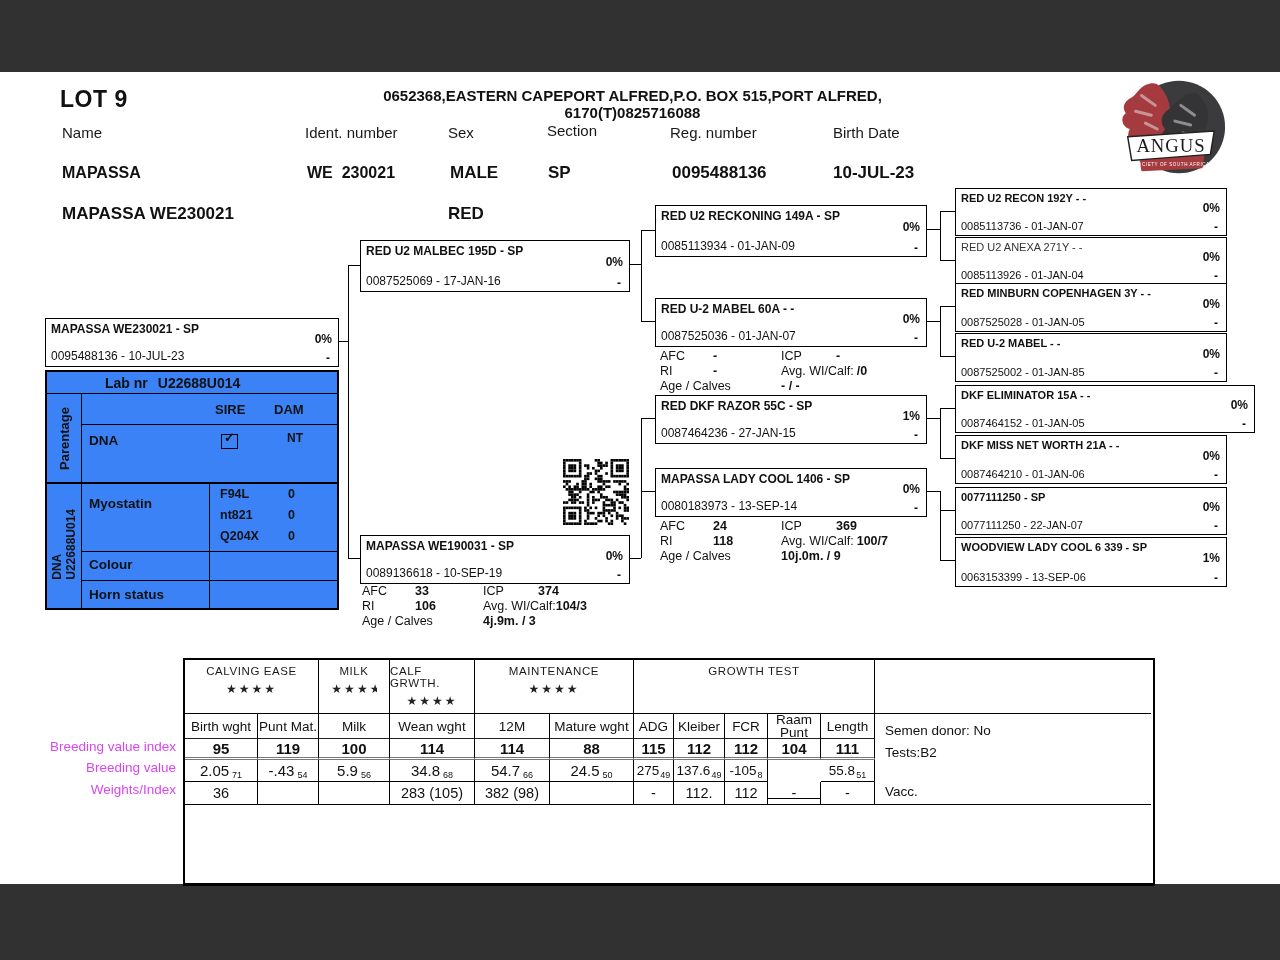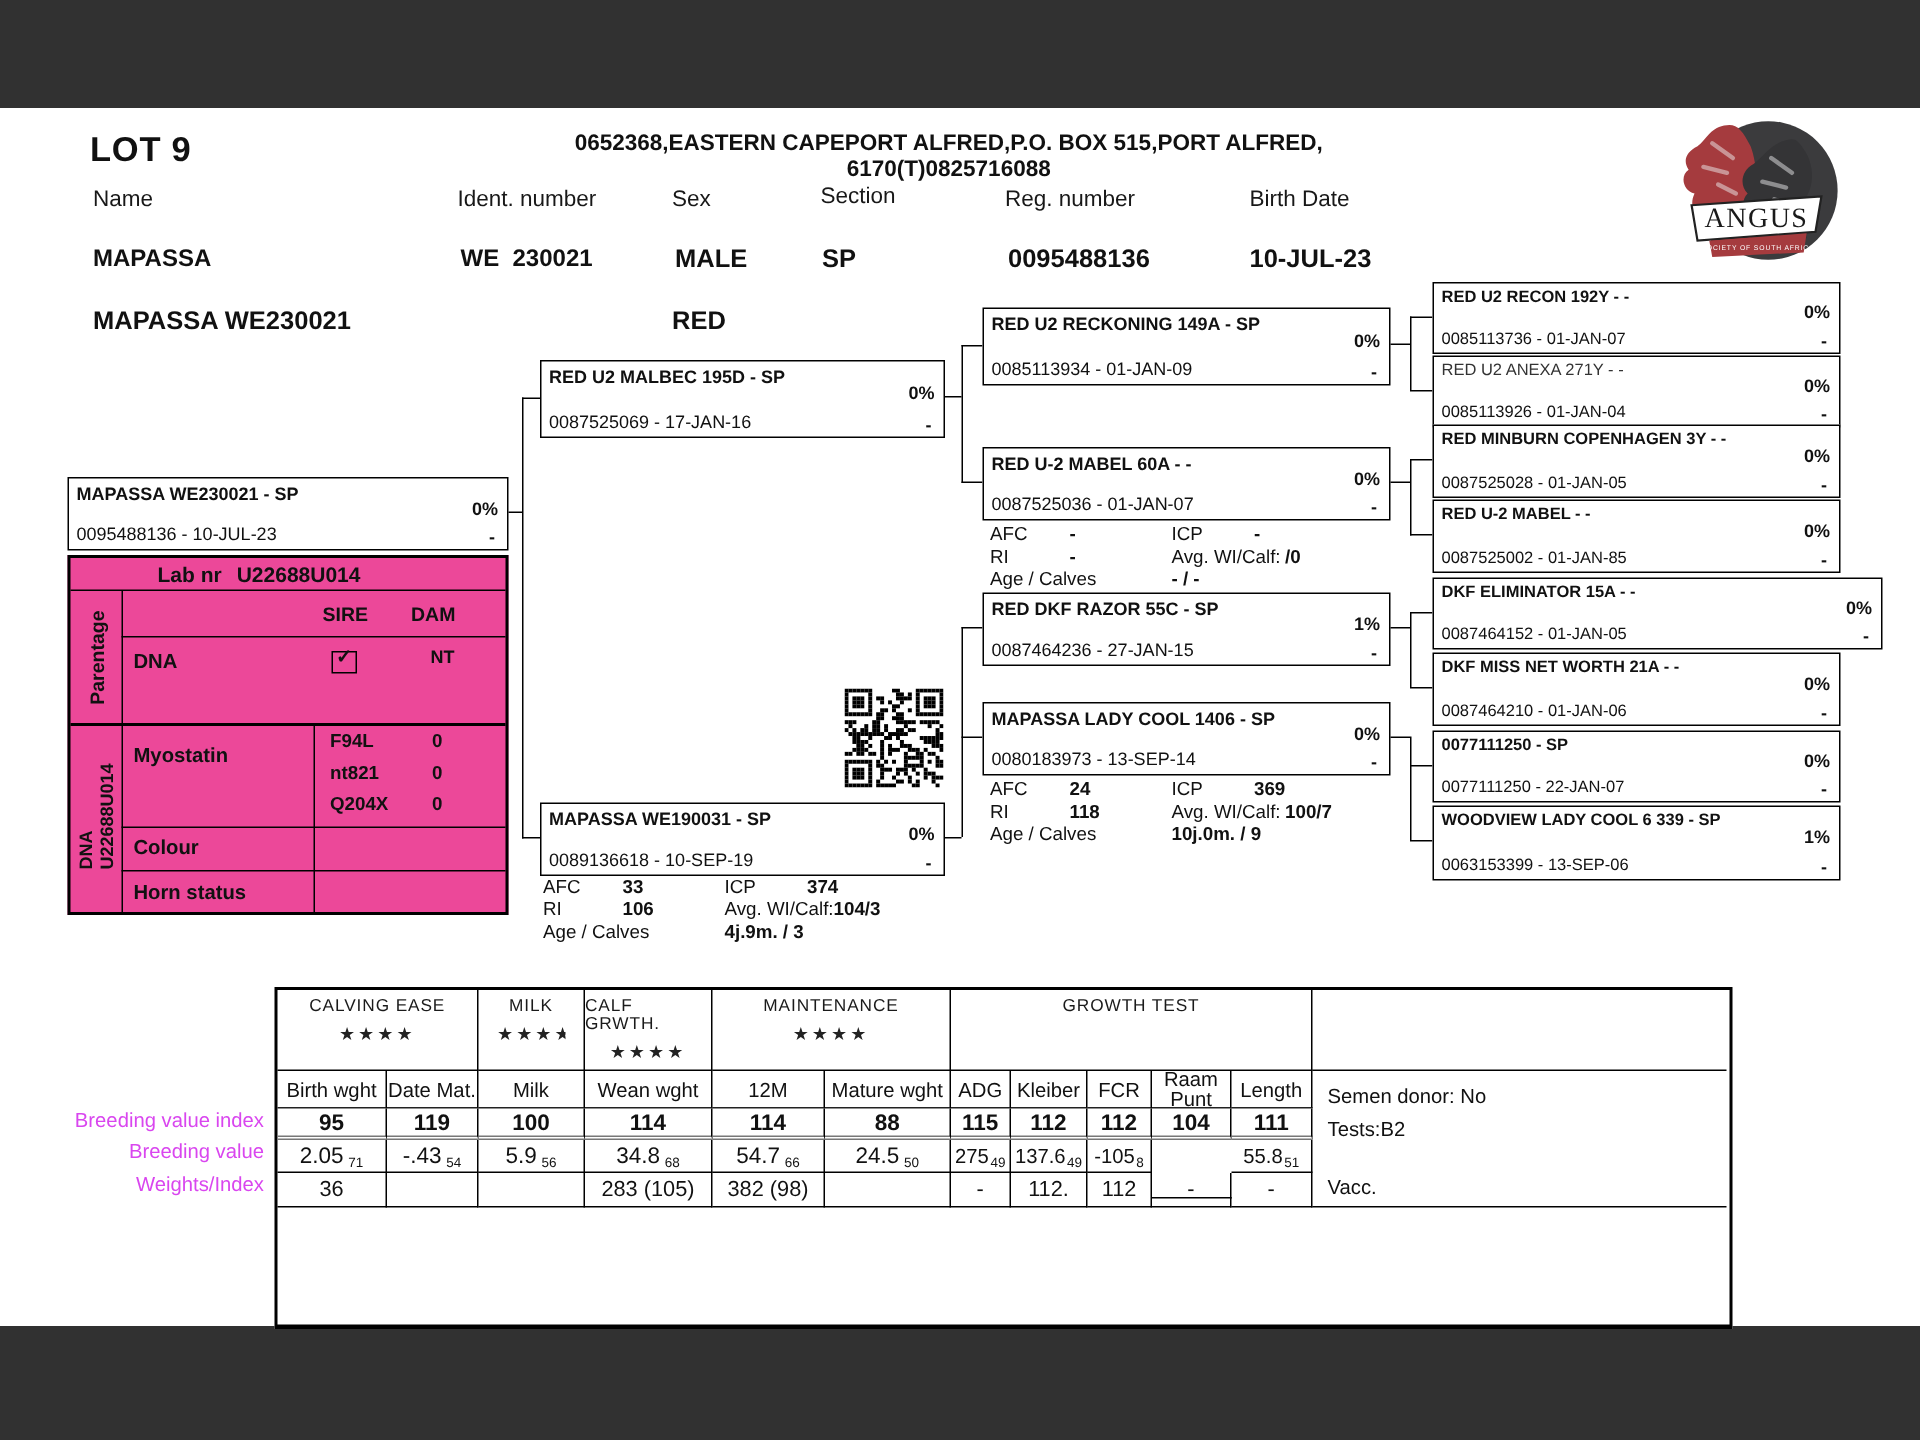--- a/index.html
+++ b/index.html
@@ -29,21 +29,21 @@
 
   .vl{position:absolute;border-left:1.5px solid #000;}
   .hl{position:absolute;border-top:1.5px solid #000;}
 
   .pstats{position:absolute;font-size:12.5px;line-height:15px;}
   .ps-row{display:flex;white-space:pre;}
   .psl{flex:none;}
   .psv{font-weight:bold;flex:none;}
 
   
-  .dna{position:absolute;left:45px;top:370px;width:290px;height:236px;border:2px solid #000;background:#ec4899;}
+  .dna{position:absolute;left:45px;top:370px;width:290px;height:236px;border:2px solid #000;background:#3b82f6;}
   .dna-lab{position:absolute;left:0;right:0;top:0;height:22px;border-bottom:1px solid #000;font-weight:bold;font-size:14px;padding-left:58px;box-sizing:border-box;display:flex;align-items:center;gap:10px;}
   .rotcol{position:absolute;left:0;top:22px;bottom:0;width:34px;border-right:1px solid #000;}
   .rotcell{display:flex;align-items:center;justify-content:center;}
   .rot{writing-mode:vertical-rl;transform:rotate(180deg);font-weight:bold;font-size:13px;}
   .rot span{display:block;}
   .dna-hline{position:absolute;left:0;right:0;top:110px;border-top:2px solid #000;}
   .dna-main{position:absolute;left:34px;top:22px;right:0;bottom:0;}
   .sd-head{position:relative;height:30px;border-bottom:1px solid #000;}
   .sd-head span{position:absolute;top:8px;font-weight:bold;font-size:13px;}
   .dnarow{position:relative;height:58px;}
@@ -651,21 +651,21 @@
     <div class="cell gcell" style="grid-column:span 2;">
         <span>MAINTENANCE</span>
         <span class="stars"><span>★★★★</span><span class="half"></span></span>
       </div>
     <div class="cell gcell" style="grid-column:span 5;">
         <span>GROWTH TEST</span>
       </div>
     <div class="cell sidetop"></div>
 
     <div class="cell hcell">Birth wght</div>
-    <div class="cell hcell">Date Mat.</div>
+    <div class="cell hcell">Punt Mat.</div>
     <div class="cell hcell">Milk</div>
     <div class="cell hcell">Wean wght</div>
     <div class="cell hcell">12M</div>
     <div class="cell hcell">Mature wght</div>
     <div class="cell hcell">ADG</div>
     <div class="cell hcell">Kleiber</div>
     <div class="cell hcell">FCR</div>
     <div class="cell hcell" style="padding:0 4px;">Raam Punt</div>
     <div class="cell hcell">Length</div>
 

